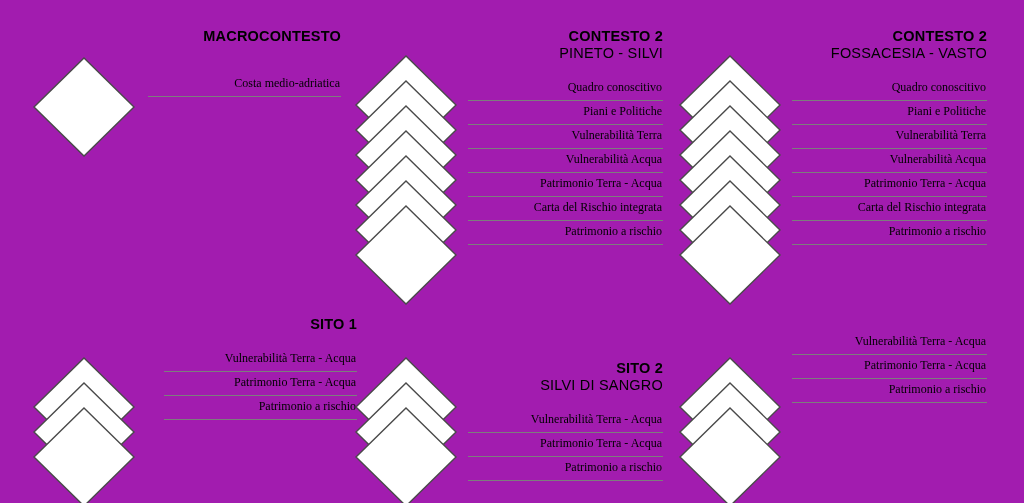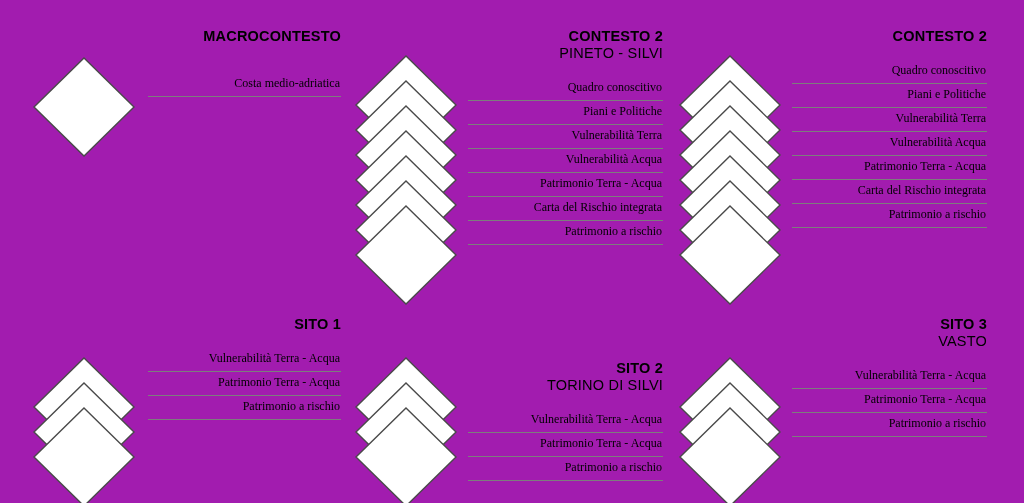--- a/index.html
+++ b/index.html
@@ -144,20 +144,21 @@
         <polygon points="51,51 101,100 51,149 1,100" fill="#ffffff" stroke="#4a4a4a" stroke-width="1.4"></polygon>
         <polygon points="51,76 101,125 51,174 1,125" fill="#ffffff" stroke="#4a4a4a" stroke-width="1.4"></polygon>
         <polygon points="51,101 101,150 51,199 1,150" fill="#ffffff" stroke="#4a4a4a" stroke-width="1.4"></polygon>
         <polygon points="51,126 101,175 51,224 1,175" fill="#ffffff" stroke="#4a4a4a" stroke-width="1.4"></polygon>
         <polygon points="51,151 101,200 51,249 1,200" fill="#ffffff" stroke="#4a4a4a" stroke-width="1.4"></polygon>
       </svg>
     </div>
     <div class="labels" style="left:113px; top:0px; width:195px;">
       <div class="hdr">
         <div class="hdr-main">CONTESTO 2</div>
+        <div class="hdr-sub">FOSSACESIA - VASTO</div>
       </div>
       <div class="items" style="position:relative; margin-top:15px; width:195px;">
         <div class="item">
           <span class="item-label">Quadro conoscitivo</span>
         </div>
         <div class="item">
           <span class="item-label">Piani e Politiche</span>
         </div>
         <div class="item">
           <span class="item-label">Vulnerabilità Terra</span>
@@ -179,21 +180,21 @@
   </div>
 
   <div class="group" style="left:33px; top:316px; width:310px; height:180px;">
     <div class="stack" style="left:0px; top:41px;">
       <svg width="104" height="162" viewBox="0 0 104 162" aria-hidden="true">
         <polygon points="51,1 101,50 51,99 1,50" fill="#ffffff" stroke="#4a4a4a" stroke-width="1.4"></polygon>
         <polygon points="51,26 101,75 51,124 1,75" fill="#ffffff" stroke="#4a4a4a" stroke-width="1.4"></polygon>
         <polygon points="51,51 101,100 51,149 1,100" fill="#ffffff" stroke="#4a4a4a" stroke-width="1.4"></polygon>
       </svg>
     </div>
-    <div class="labels" style="left:115px; top:0px; width:193px;">
+    <div class="labels" style="left:131px; top:0px; width:193px;">
       <div class="hdr">
         <div class="hdr-main">SITO 1</div>
       </div>
       <div class="items" style="position:relative; margin-top:15px; width:193px;">
         <div class="item">
           <span class="item-label">Vulnerabilità Terra - Acqua</span>
         </div>
         <div class="item">
           <span class="item-label">Patrimonio Terra - Acqua</span>
         </div>
@@ -208,21 +209,21 @@
     <div class="stack" style="left:0px; top:41px;">
       <svg width="104" height="162" viewBox="0 0 104 162" aria-hidden="true">
         <polygon points="51,1 101,50 51,99 1,50" fill="#ffffff" stroke="#4a4a4a" stroke-width="1.4"></polygon>
         <polygon points="51,26 101,75 51,124 1,75" fill="#ffffff" stroke="#4a4a4a" stroke-width="1.4"></polygon>
         <polygon points="51,51 101,100 51,149 1,100" fill="#ffffff" stroke="#4a4a4a" stroke-width="1.4"></polygon>
       </svg>
     </div>
     <div class="labels" style="left:113px; top:0px; width:195px;margin-top:44px;">
       <div class="hdr">
         <div class="hdr-main">SITO 2</div>
-        <div class="hdr-sub">TORINO DI SILVI</div>
+        <div class="hdr-sub">SILVI DI SANGRO</div>
       </div>
       <div class="items" style="position:relative; margin-top:15px; width:195px;">
         <div class="item">
           <span class="item-label">Vulnerabilità Terra - Acqua</span>
         </div>
         <div class="item">
           <span class="item-label">Patrimonio Terra - Acqua</span>
         </div>
         <div class="item">
           <span class="item-label">Patrimonio a rischio</span>
@@ -233,24 +234,20 @@
 
   <div class="group" style="left:679px; top:316px; width:308px; height:180px;">
     <div class="stack" style="left:0px; top:41px;">
       <svg width="104" height="162" viewBox="0 0 104 162" aria-hidden="true">
         <polygon points="51,1 101,50 51,99 1,50" fill="#ffffff" stroke="#4a4a4a" stroke-width="1.4"></polygon>
         <polygon points="51,26 101,75 51,124 1,75" fill="#ffffff" stroke="#4a4a4a" stroke-width="1.4"></polygon>
         <polygon points="51,51 101,100 51,149 1,100" fill="#ffffff" stroke="#4a4a4a" stroke-width="1.4"></polygon>
       </svg>
     </div>
     <div class="labels" style="left:113px; top:0px; width:195px;">
-      <div class="hdr">
-        <div class="hdr-main">SITO 3</div>
-        <div class="hdr-sub">VASTO</div>
-      </div>
       <div class="items" style="position:relative; margin-top:15px; width:195px;">
         <div class="item">
           <span class="item-label">Vulnerabilità Terra - Acqua</span>
         </div>
         <div class="item">
           <span class="item-label">Patrimonio Terra - Acqua</span>
         </div>
         <div class="item">
           <span class="item-label">Patrimonio a rischio</span>
         </div>

